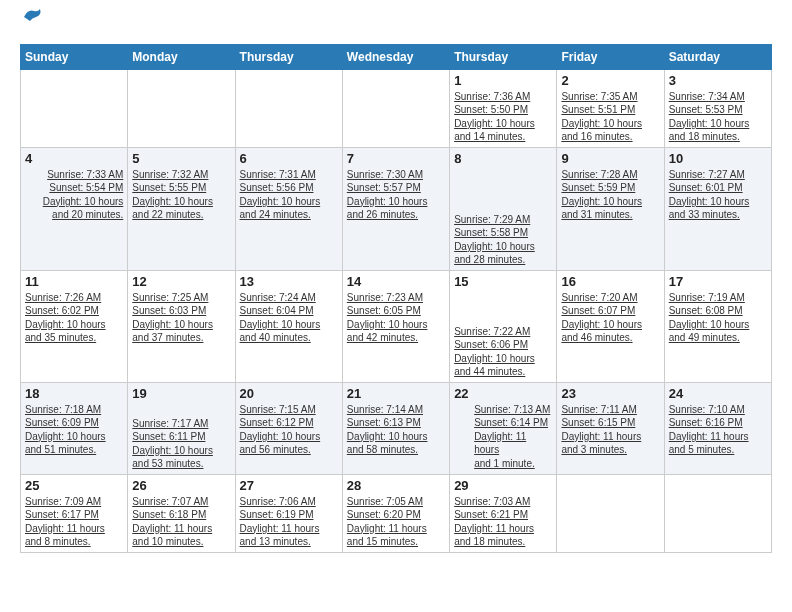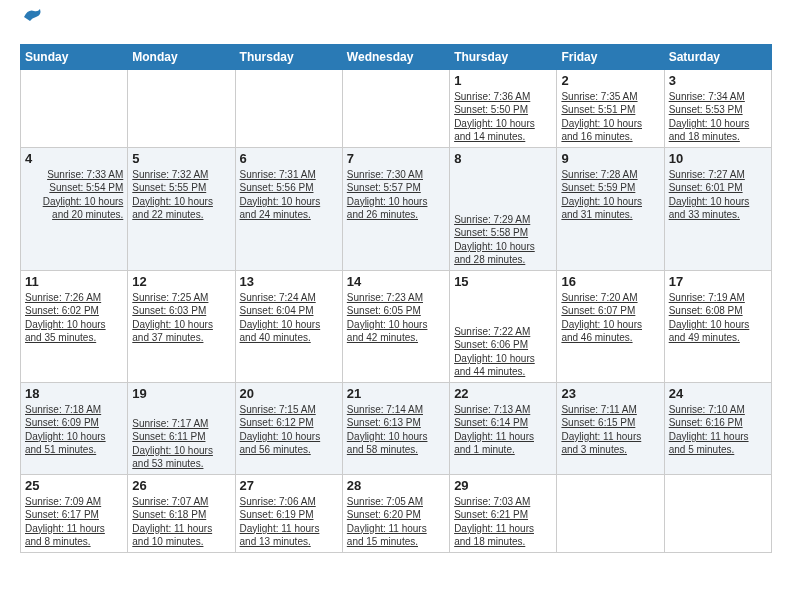--- a/index.html
+++ b/index.html
@@ -279,21 +279,21 @@
           </td>
           <td>
             <span class="day-number">21</span>
             <div class="day-info" style="white-space: pre-line;">Sunrise: 7:14 AM
 Sunset: 6:13 PM
 Daylight: 10 hours
 and 58 minutes.</div>
           </td>
           <td>
             <span class="day-number">22</span>
-            <div class="day-info" style="white-space: pre-line;">Sunrise: 7:13 AM
+            <div class="day-info" style="white-space: pre-line; margin-left: 20px;">Sunrise: 7:13 AM
 Sunset: 6:14 PM
 Daylight: 11 hours
 and 1 minute.</div>
           </td>
           <td>
             <span class="day-number">23</span>
             <div class="day-info" style="white-space: pre-line;">Sunrise: 7:11 AM
 Sunset: 6:15 PM
 Daylight: 11 hours
 and 3 minutes.</div>

